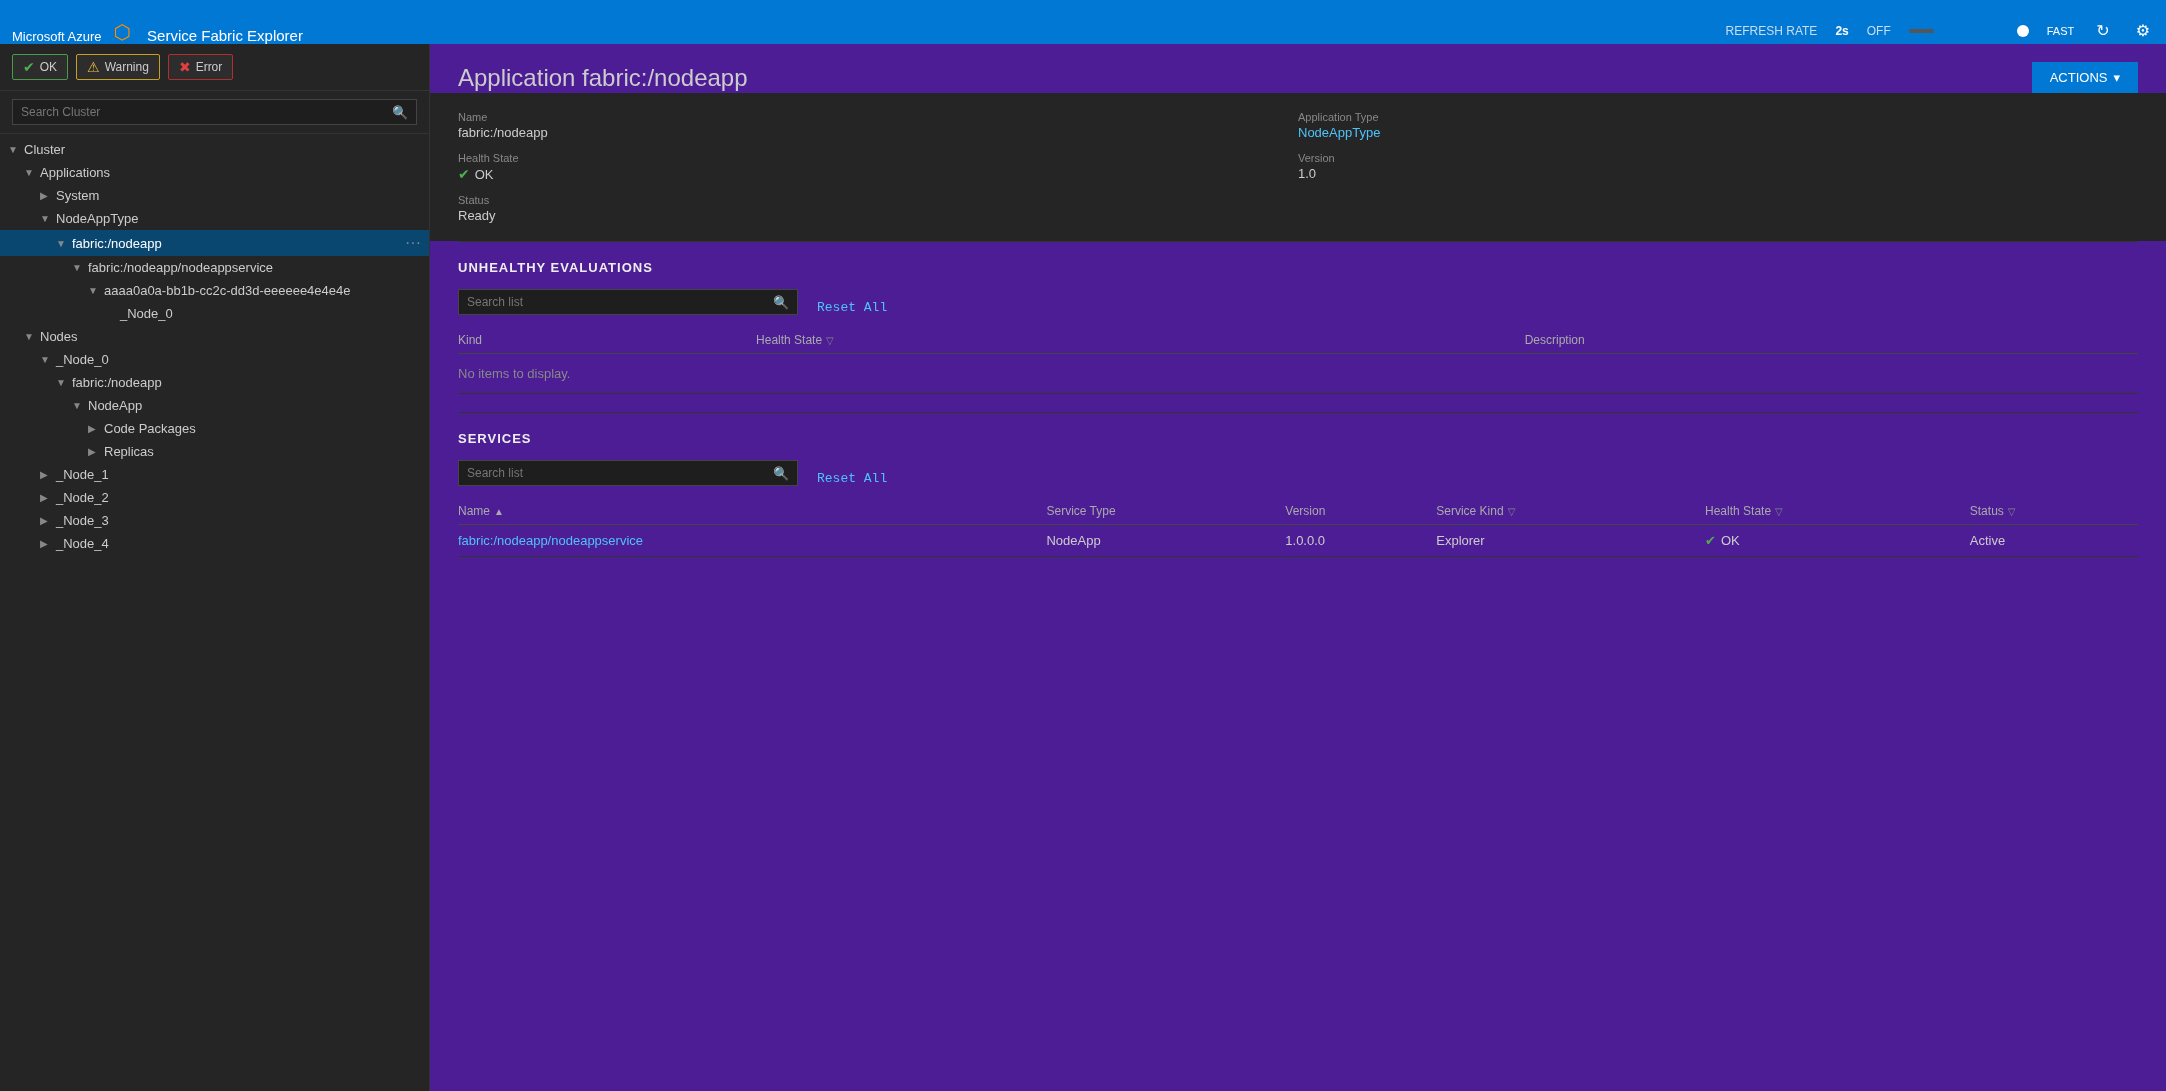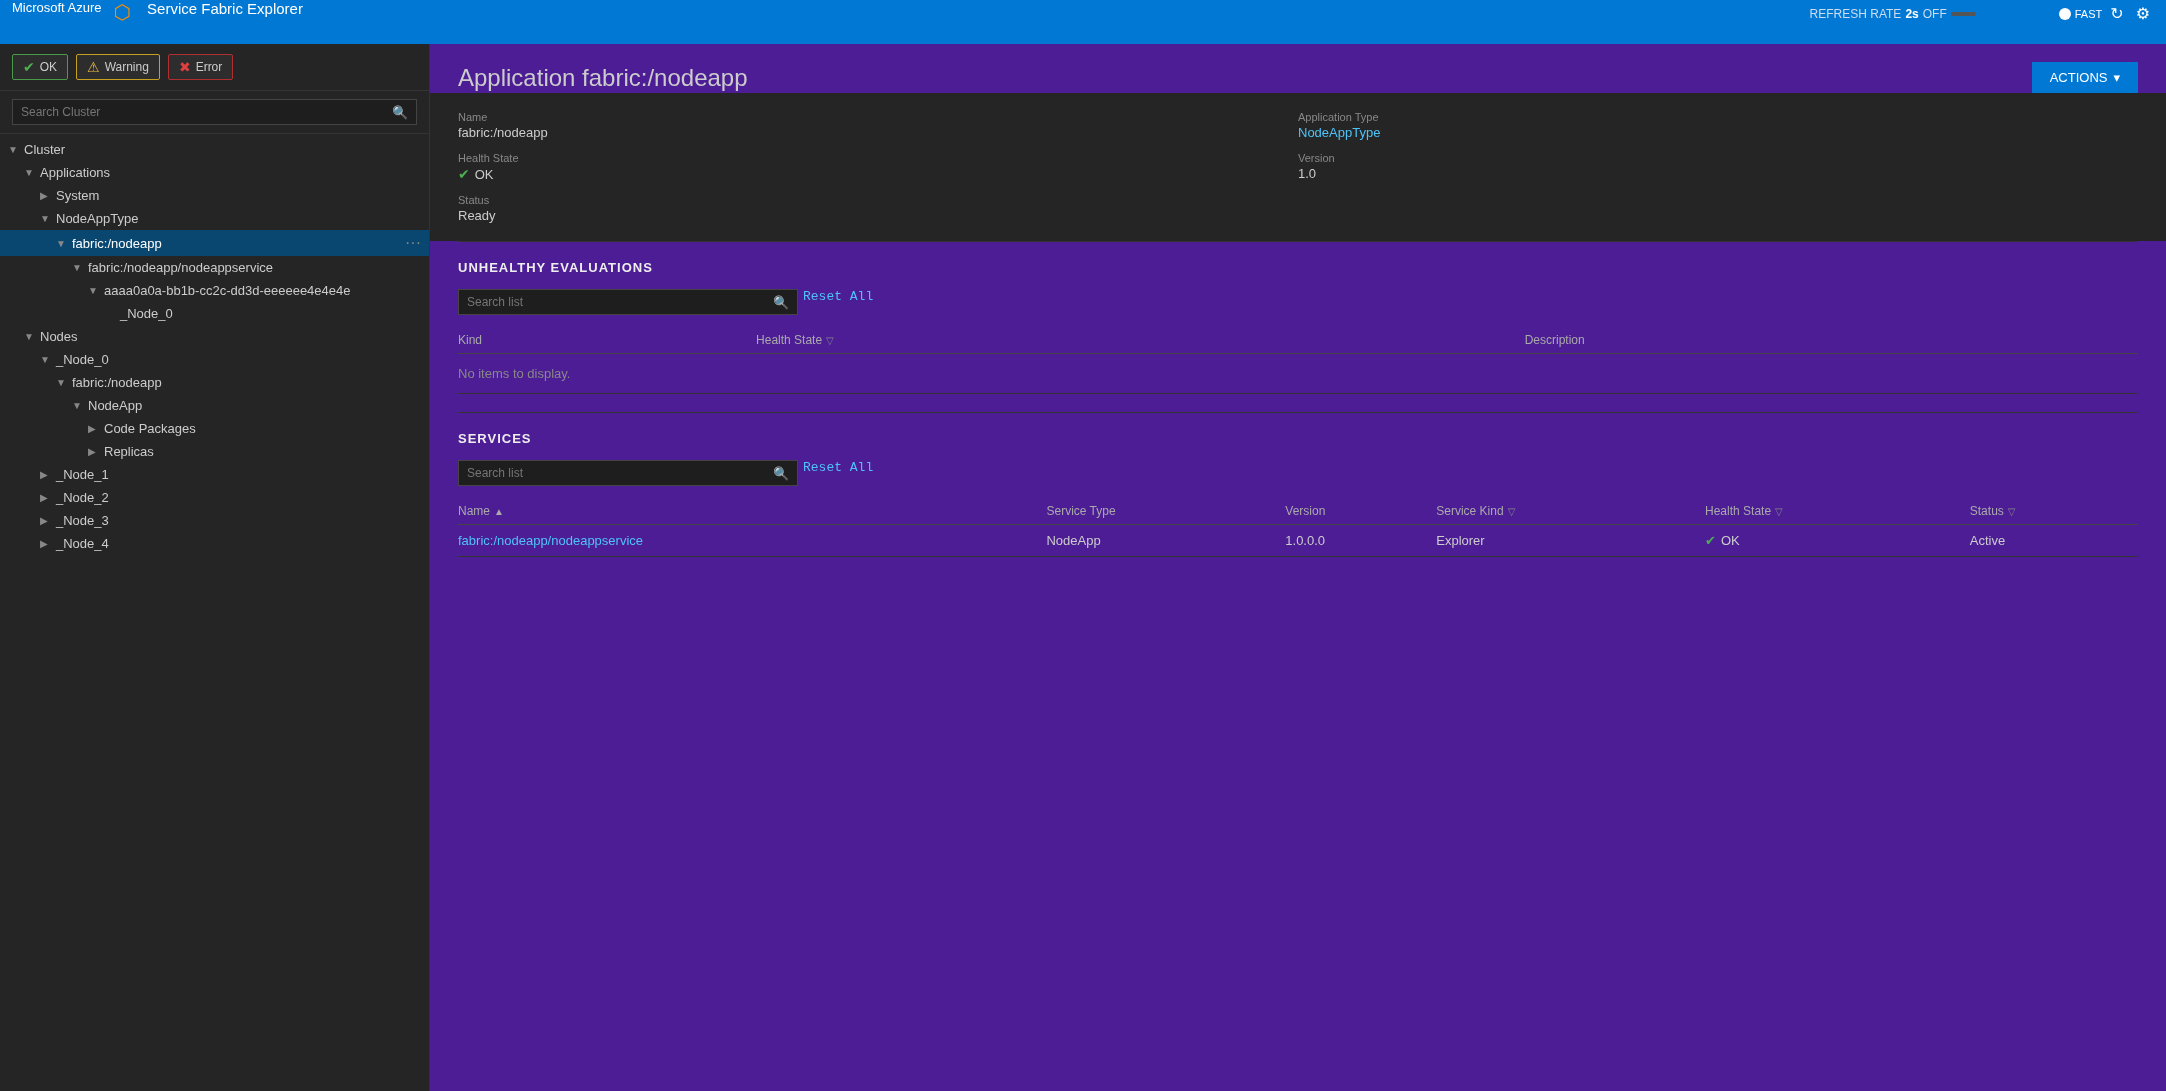--- a/index.html
+++ b/index.html
@@ -1,23 +1,23 @@
 <!DOCTYPE html>
 <html><head>
   <meta charset="utf-8">
   <style>
     * { box-sizing: border-box; margin: 0; padding: 0; }
     body { background: #1a1a1a; color: #ccc; font-family: 'Segoe UI', Arial, sans-serif; font-size: 13px; height: 100vh; overflow: hidden; }
 
     
-    .topbar { display: flex; align-items: flex-start; background: #0078d4; height: 44px; padding: 0 12px; gap: 12px; }
+    .topbar { display: flex; align-items: flex-end; background: #0078d4; height: 44px; padding: 0 12px; gap: 12px; }
     .topbar-brand { color: #fff; font-size: 13px; font-weight: 400; white-space: nowrap; }
     .topbar-logo { color: #ff8c00; font-size: 20px; margin-right: 4px; }
     .topbar-app-name { color: #fff; font-size: 15px; font-weight: 300; }
-    .topbar-right { margin-left: auto; display: flex; align-items: center; gap: 4px; color: #fff; font-size: 12px; }
+    .topbar-right { margin-left: auto; display: flex; align-items: center; gap: 18px; color: #fff; font-size: 12px; }
     .refresh-label { color: #cde; }
     .refresh-rate-val { color: #fff; font-weight: bold; }
     .refresh-off { color: #cde; }
     .refresh-slider { width: 120px; height: 4px; background: #555; border-radius: 2px; position: relative; }
     .refresh-slider-fill { position: absolute; right: 0; top: 0; width: 80%; height: 100%; background: #0078d4; border-radius: 2px; }
     .refresh-slider-thumb { position: absolute; right: 0; top: -4px; width: 12px; height: 12px; background: #fff; border-radius: 50%; }
     .refresh-fast { color: #fff; font-size: 11px; }
     .topbar-icon-btn { background: none; border: none; color: #fff; cursor: pointer; font-size: 16px; padding: 4px; }
 
     
@@ -65,21 +65,21 @@
     .essentials-field .value { color: #ccc; font-size: 13px; }
     .essentials-field .value.link { color: #4fc3f7; cursor: pointer; }
     .health-ok { display: flex; align-items: center; gap: 5px; }
     .health-ok-icon { color: #4caf50; font-size: 14px; }
 
     
     .section { padding: 18px 28px; }
     .section-title { color: #eee; font-size: 13px; font-weight: 600; letter-spacing: 1px; margin-bottom: 14px; text-transform: uppercase; }
 
     
-    .search-bar { display: flex; align-items: flex-start; gap: 5px; margin-bottom: 12px; }
+    .search-bar { display: flex; align-items: flex-end; gap: 19px; margin-bottom: 12px; }
     .search-input-wrap { position: relative; }
     .search-input-wrap input { background: #1e1e1e; border: 1px solid #444; color: #ccc; padding: 5px 28px 5px 8px; font-size: 12px; width: 340px; outline: none; }
     .search-input-icon { position: absolute; right: 8px; top: 50%; transform: translateY(-50%); color: #888; }
     .reset-all-btn { color: #4fc3f7; background: none; border: none; cursor: pointer; font-size: 13px; font-family: Liberation Mono, monospace; }
 
     
     .data-table { width: 100%; border-collapse: collapse; }
     .data-table th { color: #aaa; font-size: 12px; font-weight: 500; text-align: left; padding: 6px 10px 6px 0; border-bottom: 1px solid #444; }
     .data-table td { color: #ccc; font-size: 13px; padding: 8px 10px 8px 0; border-bottom: 1px solid #333; }
     .data-table .no-items { color: #888; font-style: normal; padding: 12px 0; }

